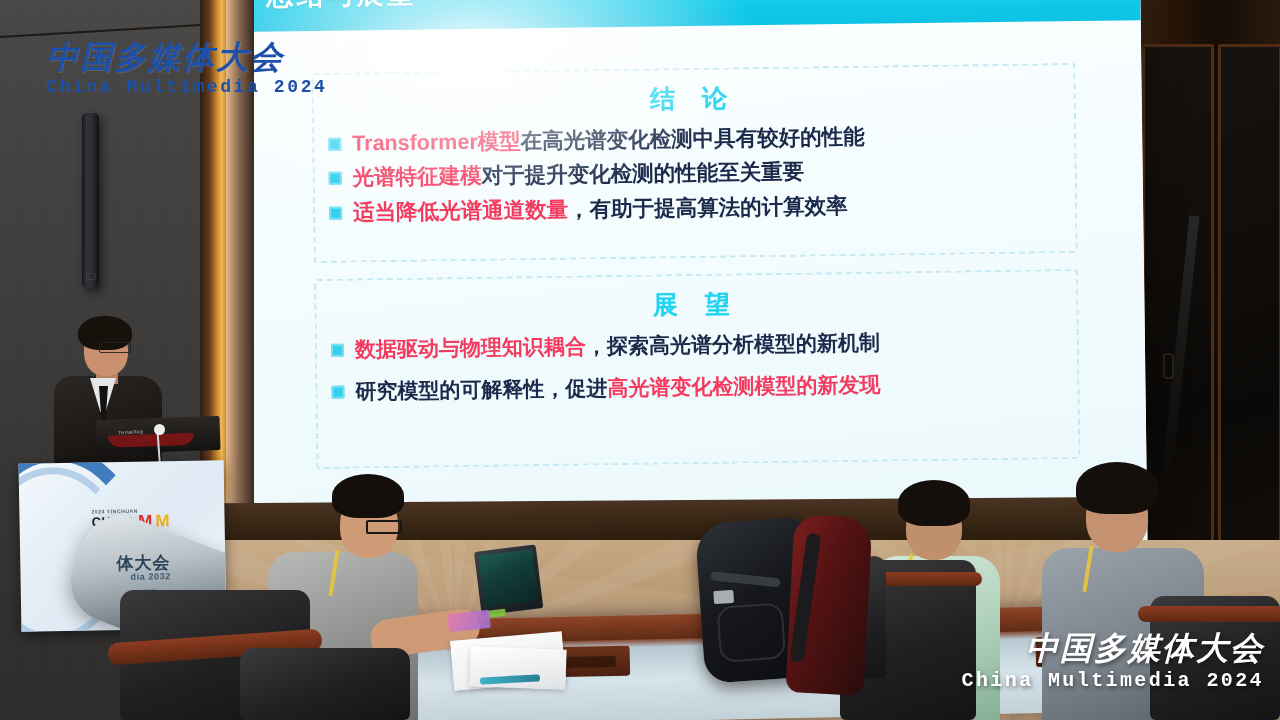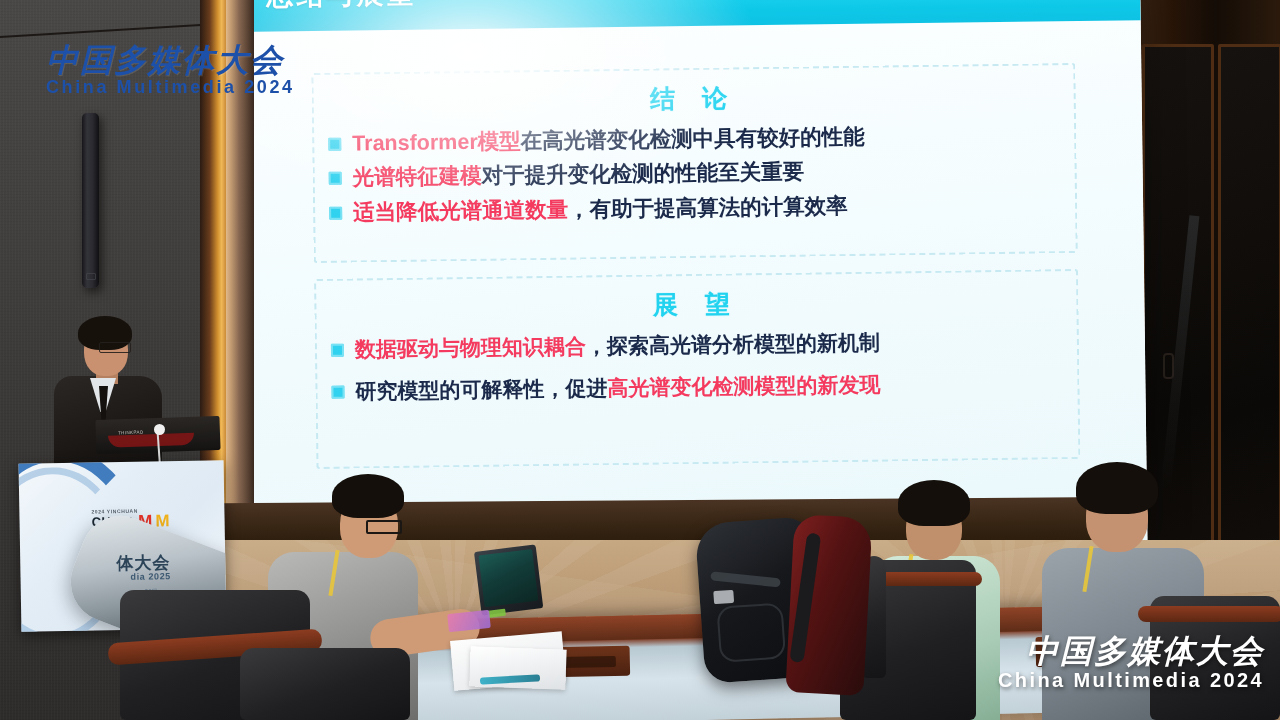--- a/index.html
+++ b/index.html
@@ -341,21 +341,21 @@
     background:linear-gradient(90deg,#3fb2c9,#2a7f93);
     border-radius:3px;transform:rotate(-3deg);
   }
   .badge-card{
     position:absolute;left:448px;top:612px;width:42px;height:18px;
     background:linear-gradient(120deg,#e57bb0,#9f6fd6);
     border-radius:2px;transform:rotate(-6deg);opacity:.9;
   }
 
   
-  .wm{position:absolute;white-space:nowrap;user-select:none;}
+  .wm{position:absolute;white-space:nowrap;user-select:none;font-family:Liberation Mono, monospace;}
   .wm-tl{left:46px;top:44px;}
   .wm-tl .cn{
     font-size:32px;font-weight:bold;color:#1d50a8;letter-spacing:2px;
     font-style:italic;line-height:1;
     text-shadow:1px 1px 0 rgba(255,255,255,.12);
   }
   .wm-tl .en{
     font-size:18px;font-weight:bold;color:#1d50a8;letter-spacing:2.6px;
     margin-top:1px;
   }
@@ -470,21 +470,21 @@
     <div class="banner-logo">
       <div class="bl-sup">2024 YINCHUAN</div>
       <div class="bl-row">
         <span class="bl-china">CHINA</span>
         <span class="bl-mm mm-a">M</span>
         <span class="bl-mm mm-c">M</span>
       </div>
     </div>
     <div class="banner-lens"></div>
     <div class="banner-cn">体大会</div>
-    <div class="banner-en">dia 2025</div>
+    <div class="banner-en">dia 2032</div>
     <div class="banner-date">26日</div>
   </div>
 
   <div class="table-main">
     <div class="table-edge"></div>
     <div class="table-tray" style="left:300px;">
         <div class="tray-slot"></div>
       </div>
     <div class="table-tray" style="left:560px;">
         <div class="tray-slot"></div>

